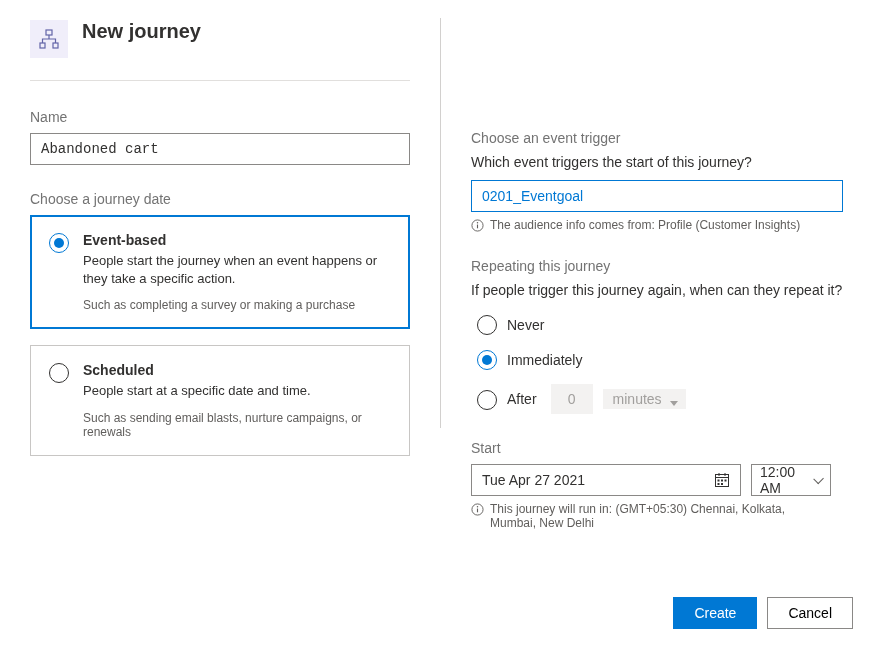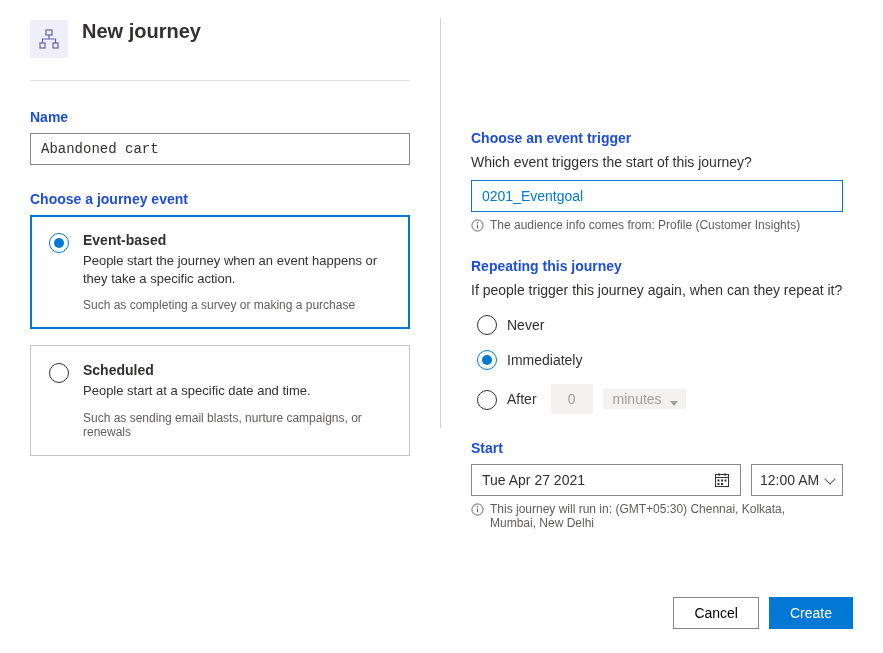--- a/index.html
+++ b/index.html
@@ -54,22 +54,22 @@
       font-weight: 600;
       color: #323130;
     }
     .hr {
       border: none;
       border-top: 1px solid #e1dfdd;
       margin-bottom: 28px;
     }
     .field-label {
       font-size: 14px;
-      font-weight: 700;
-      color: #1d4ed8;
+      font-weight: 400;
+      color: #737373;
       margin-bottom: 8px;
       display: block;
     }
     .field-sublabel {
       font-size: 14px;
       color: #323130;
       margin-bottom: 10px;
       display: block;
     }
     .text-input {
@@ -213,21 +213,21 @@
       width: 270px;
       height: 32px;
       border: 1px solid #8a8886;
       padding: 0 10px;
       display: flex;
       align-items: center;
       justify-content: space-between;
       font-size: 14px;
     }
     .time-input {
-      width: 92px;
+      width: 80px;
       height: 32px;
       border: 1px solid #8a8886;
       padding: 0 8px;
       display: flex;
       align-items: center;
       justify-content: space-between;
       font-size: 14px;
     }
     .chevron-down {
       display: inline-block;
@@ -277,21 +277,21 @@
       <h1 class="page-title">New journey</h1>
     </div>
     <hr class="hr">
 
     <div class="section">
       <label class="field-label">Name</label>
       <input type="text" class="text-input" value="Abandoned cart" style="">
     </div>
 
     <div class="section">
-      <label class="field-label">Choose a journey event</label>
+      <label class="field-label">Choose a journey date</label>
 
       <div class="journey-type-card selected">
         <div class="radio checked"></div>
         <div>
           <div class="card-title">Event-based</div>
           <div class="card-desc">People start the journey when an event happens or they take a specific action.</div>
           <div class="card-hint">Such as completing a survey or making a purchase</div>
         </div>
       </div>
 
@@ -375,17 +375,17 @@
         <svg class="info-icon" width="13" height="13" viewBox="0 0 14 14">
           <circle cx="7" cy="7" r="6" fill="none" stroke="#605e5c" stroke-width="1"></circle>
           <circle cx="7" cy="4" r="0.8" fill="#605e5c"></circle>
           <rect x="6.4" y="6" width="1.2" height="4" fill="#605e5c"></rect>
         </svg>
         <span style="max-width:340px;">This journey will run in: (GMT+05:30) Chennai, Kolkata, Mumbai, New Delhi</span>
       </div>
     </div>
 
     <div class="footer">
+      <button class="btn btn-primary">Create</button>
       <button class="btn">Cancel</button>
-      <button class="btn btn-primary">Create</button>
     </div>
   </div>
 </div>
 
 </body></html>

